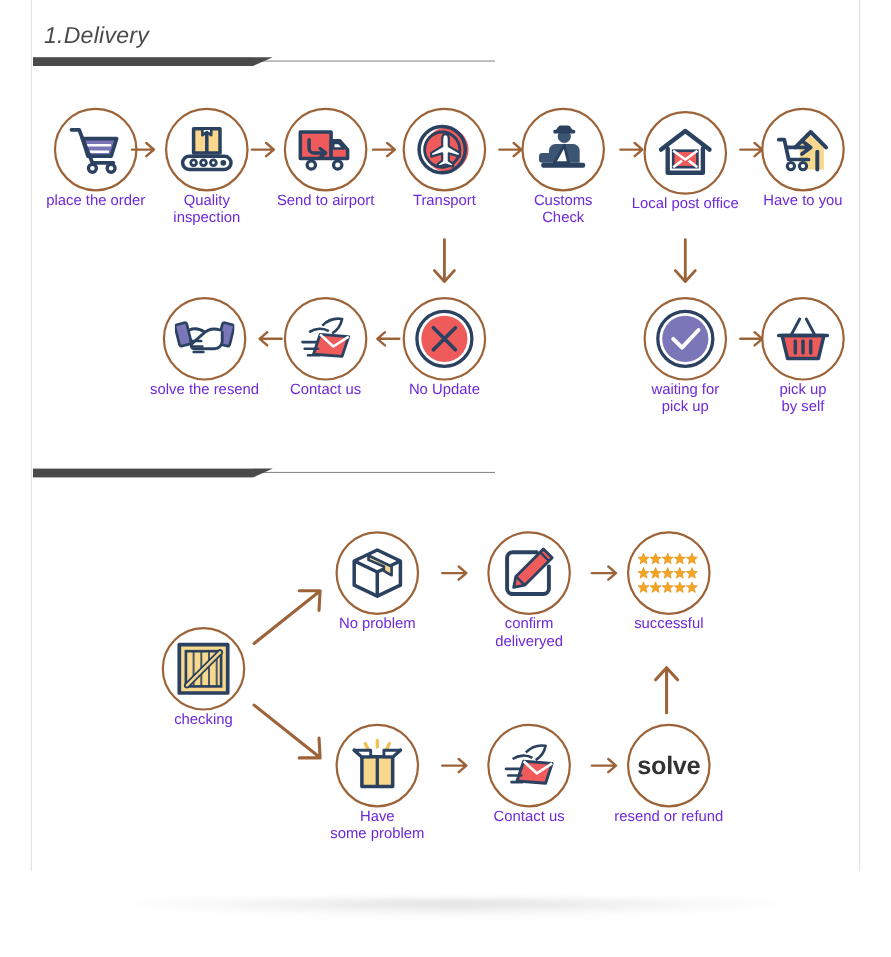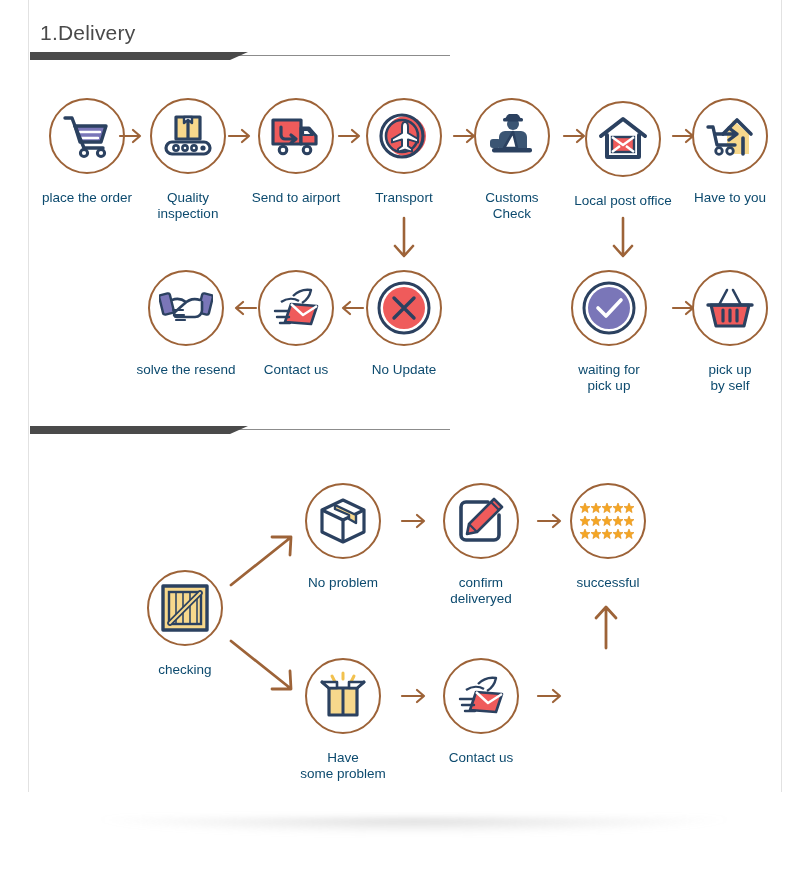--- a/index.html
+++ b/index.html
@@ -35,20 +35,21 @@
     top: 818px; height: 34px;
     background: radial-gradient(ellipse 55% 60% at 50% 0%, rgba(120,120,120,0.30) 0%, rgba(150,150,150,0.14) 42%, rgba(255,255,255,0) 78%);
     filter: blur(3px);
   }
 
   
   .section-head {
     position: absolute;
     left: 30px;
     width: 634px;
+    font-style: italic;
   }
   .section-title {
     font-size: 21px;
     font-weight: 400;
     color: #4a4a4a;
     letter-spacing: .2px;
     line-height: 1;
     padding-left: 10px;
   }
   .rule-wrap {
@@ -89,24 +90,24 @@
     border-radius: 50%;
     border: 2px solid #9d6338;
     box-sizing: border-box;
     display: flex;
     align-items: center;
     justify-content: center;
     background: #ffffff;
   }
   .circle svg { display: block; }
   .node-label {
-    margin-top: 16px;
+    margin-top: 0;
     font-size: 13.5px;
     line-height: 16px;
-    color: #0c4a6e;
+    color: #6d28d9;
     white-space: pre-line;
   }
   .solve-text {
     font-size: 23px;
     font-weight: 700;
     color: #333333;
     letter-spacing: -0.3px;
   }
 
   
@@ -315,21 +316,21 @@
     <div class="circle">
       <svg width="58" height="58" viewBox="0 0 58 58">
         <circle cx="29" cy="29" r="25" fill="none" stroke="#2b4160" stroke-width="3"></circle>
         <circle cx="29" cy="29" r="21" fill="#ef5b5b"></circle>
         <path d="M19 19 L39 39 M39 19 L19 39" fill="none" stroke="#2b4160" stroke-width="3.4" stroke-linecap="round"></path>
       </svg>
     </div>
     <div class="node-label">No Update</div>
   </div>
 
-  <div class="node" style="left:549px; top:270px;">
+  <div class="node" style="left:563px; top:270px;">
     <div class="circle">
       <svg width="58" height="58" viewBox="0 0 58 58">
         <circle cx="29" cy="29" r="25" fill="none" stroke="#2b4160" stroke-width="3"></circle>
         <circle cx="29" cy="29" r="21" fill="#7a76b8"></circle>
         <path d="M18 29 l8 8 l15 -16" fill="none" stroke="#ffffff" stroke-width="3.6" stroke-linecap="round" stroke-linejoin="round"></path>
       </svg>
     </div>
     <div class="node-label">waiting for
 pick up</div>
   </div>
@@ -484,15 +485,21 @@
       </svg>
     </div>
     <div class="node-label">Contact us</div>
   </div>
   <div class="arrow" style="left:536px; top:688px;">
     <svg width="28" height="16" viewBox="0 0 28 16">
         <path d="M2 8 h22 M17 2 l7 6 -7 6" fill="none" stroke="#9d6338" stroke-width="2.2" stroke-linecap="round" stroke-linejoin="round"></path>
       </svg>
   </div>
 
+  <div class="node" style="left:548px; top:658px;">
+    <div class="circle">
+      <span class="solve-text">solve</span>
+    </div>
+    <div class="node-label">resend or refund</div>
+  </div>
 
   <div class="bottom-shadow"></div>
 </div>
 
 </body></html>

